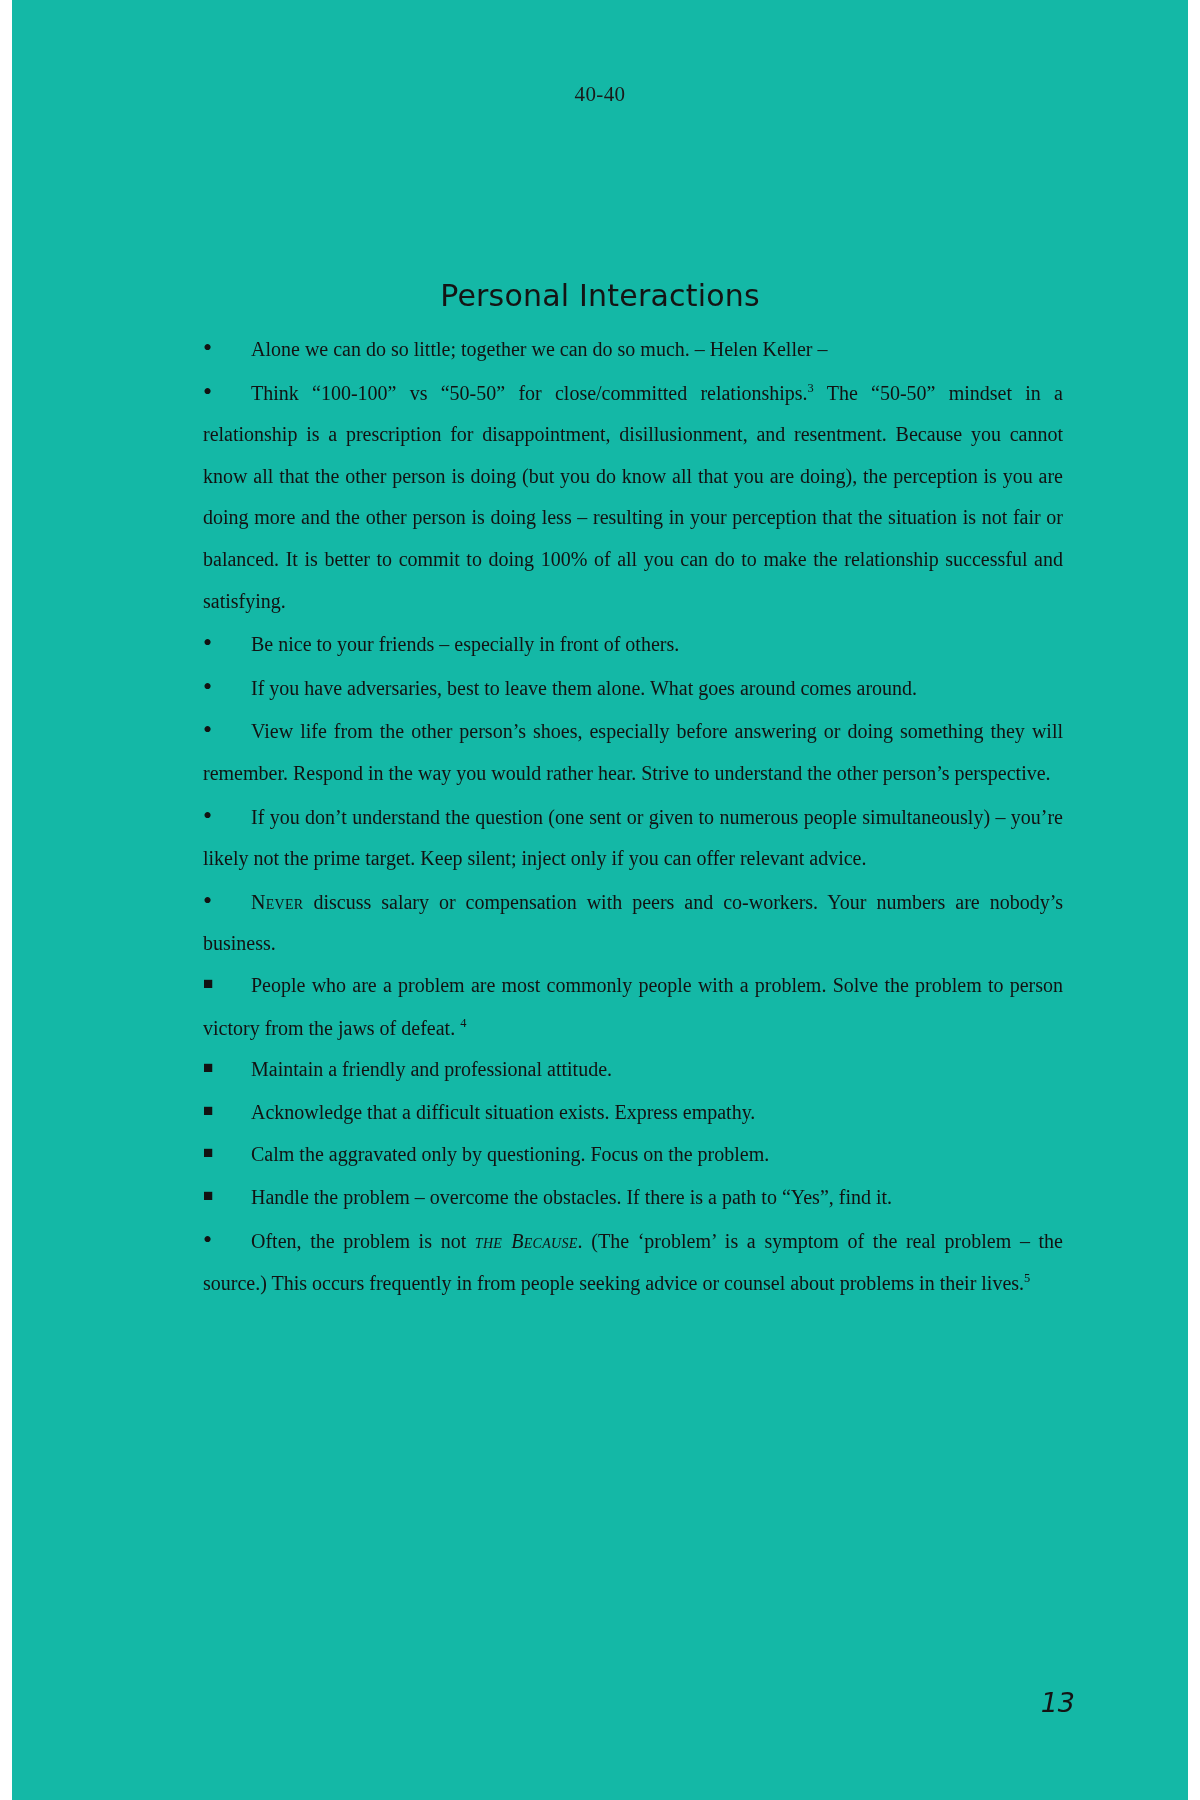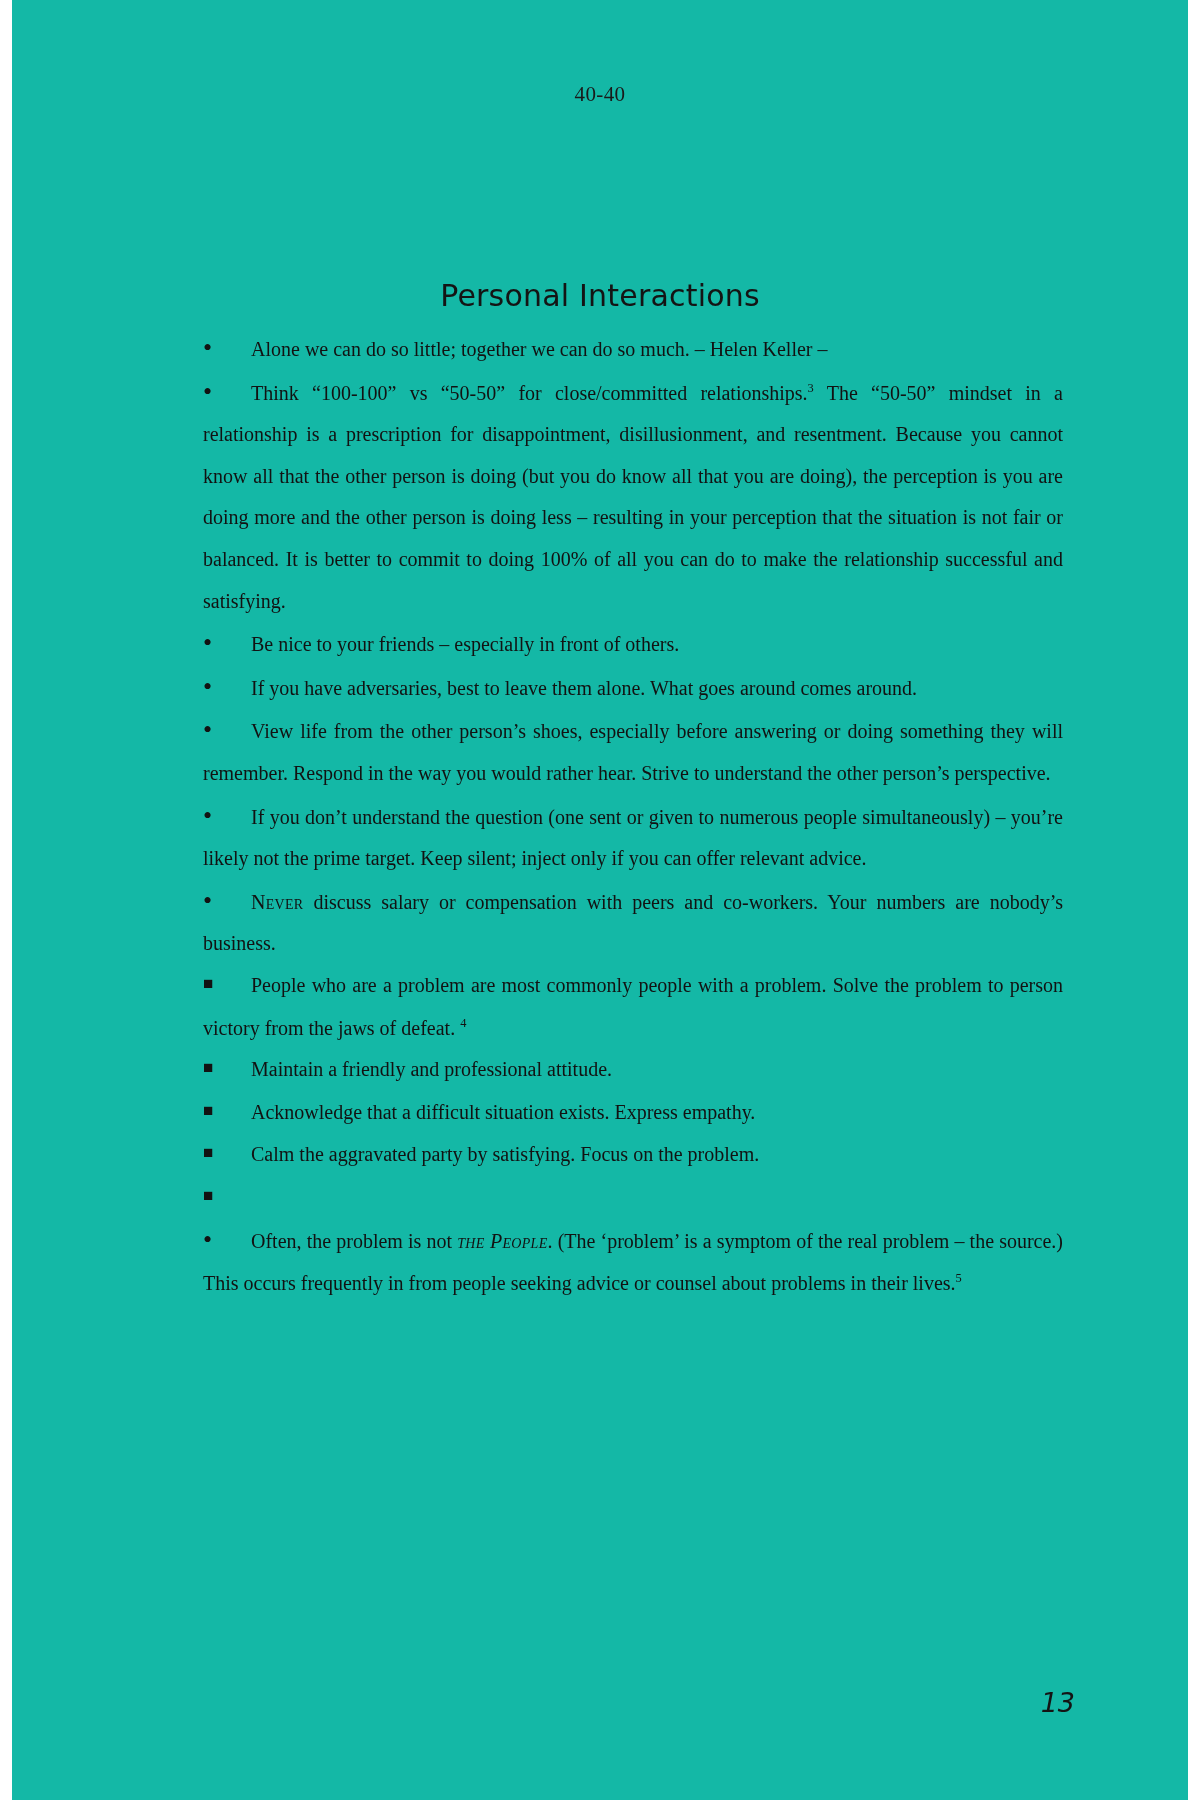--- a/index.html
+++ b/index.html
@@ -131,20 +131,20 @@
       <p class="para last-line-left"><span class="marker round"></span><span><span>Alone we can do so little; together we can do so much. – Helen Keller –</span></span></p>
       <p class="para last-line-left"><span class="marker round"></span><span><span>Think “100-100” vs “50-50” for close/committed relationships.</span><sup class="fn">3</sup><span> The “50-50” mindset in a relationship is a prescription for disappointment, disillusionment, and resentment. Because you cannot know all that the other person is doing (but you do know all that you are doing), the perception is you are doing more and the other person is doing less – resulting in your perception that the situation is not fair or balanced. It is better to commit to doing 100% of all you can do to make the relationship successful and satisfying.</span></span></p>
       <p class="para last-line-left"><span class="marker round"></span><span><span>Be nice to your friends – especially in front of others.</span></span></p>
       <p class="para last-line-left"><span class="marker round"></span><span><span>If you have adversaries, best to leave them alone. What goes around comes around.</span></span></p>
       <p class="para last-line-left"><span class="marker round"></span><span><span>View life from the other person’s shoes, especially before answering or doing something they will remember. Respond in the way </span><span class="italic">you</span><span> would rather hear. Strive to understand the other person’s perspective.</span></span></p>
       <p class="para last-line-left"><span class="marker round"></span><span><span>If you don’t understand the question (one sent or given to numerous people simultaneously) – you’re likely not the prime target. Keep silent; inject only if you can offer relevant advice.</span></span></p>
       <p class="para last-line-left"><span class="marker round"></span><span><span class="smallcaps">Never</span><span> discuss salary or compensation with peers and co-workers. Your numbers are nobody’s business.</span></span></p>
       <p class="para last-line-left"><span class="marker square"></span><span><span>People who are a problem are most commonly people with a problem. Solve the problem to person victory from the jaws of defeat. </span><sup class="fn">4</sup></span></p>
       <p class="para last-line-left"><span class="marker square"></span><span><span>Maintain a friendly and professional attitude.</span></span></p>
       <p class="para last-line-left"><span class="marker square"></span><span><span>Acknowledge that a difficult situation exists. Express empathy.</span></span></p>
-      <p class="para last-line-left"><span class="marker square"></span><span><span>Calm the aggravated party by satisfying. Focus on the problem.</span></span></p>
-      <p class="para last-line-left"><span class="marker square"></span></p>
-      <p class="para last-line-left"><span class="marker round"></span><span><span>Often, the problem is not </span><span class="italic-smallcaps">the People</span><span>. (The ‘problem’ is a symptom of the real problem – the source.) This occurs frequently in from people seeking advice or counsel about problems in their lives.</span><sup class="fn">5</sup></span></p>
+      <p class="para last-line-left"><span class="marker square"></span><span><span>Calm the aggravated only by questioning. Focus on the problem.</span></span></p>
+      <p class="para last-line-left"><span class="marker square"></span><span><span>Handle the problem – overcome the obstacles. If there is a path to “Yes”, find it.</span></span></p>
+      <p class="para last-line-left"><span class="marker round"></span><span><span>Often, the problem is not </span><span class="italic-smallcaps">the Because</span><span>. (The ‘problem’ is a symptom of the real problem – the source.) This occurs frequently in from people seeking advice or counsel about problems in their lives.</span><sup class="fn">5</sup></span></p>
     </div>
 
   <div class="folio">13</div>
 
 </div>
 
 </body></html>

